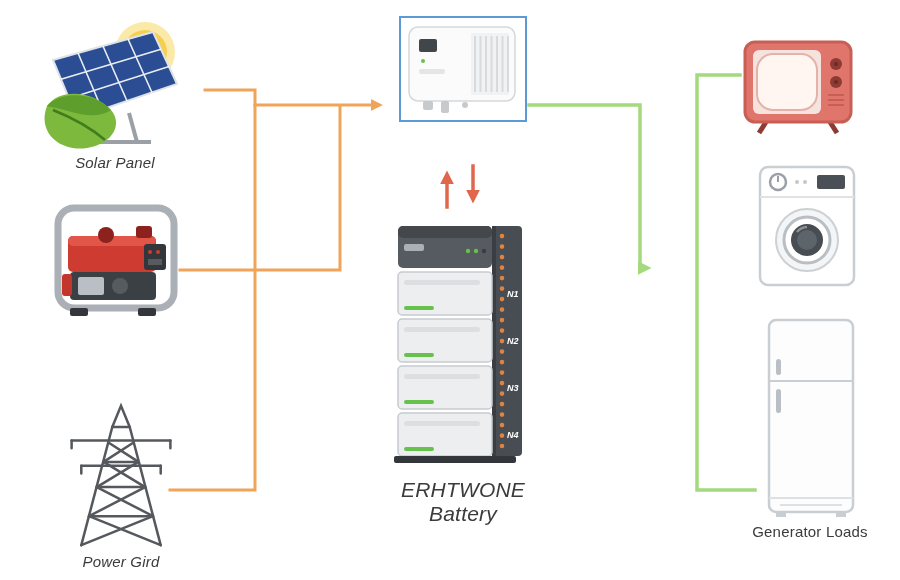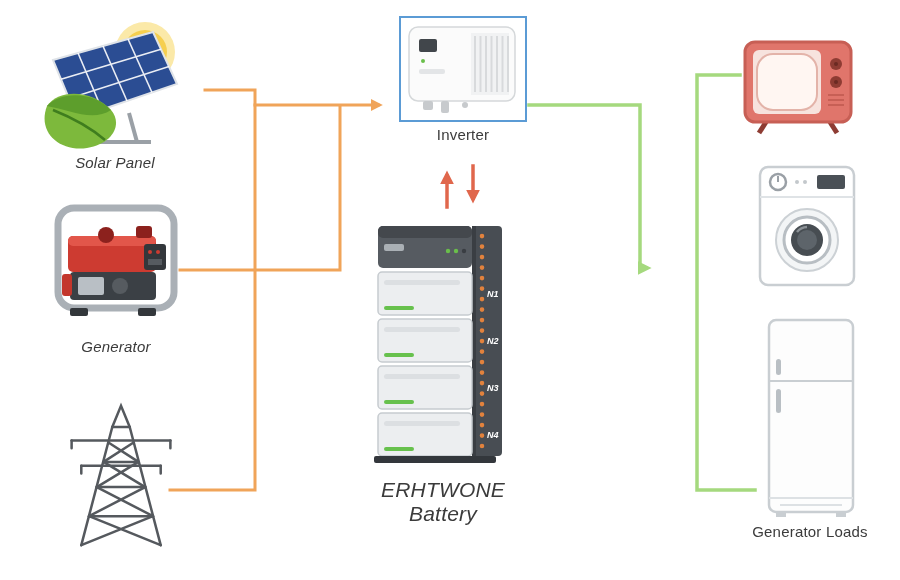--- a/index.html
+++ b/index.html
@@ -91,21 +91,20 @@
       <circle cx="104" cy="50" r="2" fill="#cd3b31"></circle>
       <circle cx="112" cy="50" r="2" fill="#cd3b31"></circle>
       <rect x="102" y="57" width="14" height="6" fill="#565b60"></rect>
       <rect x="24" y="70" width="86" height="28" rx="4" fill="#3b4045"></rect>
       <rect x="32" y="75" width="26" height="18" rx="2" fill="#b9bfc5"></rect>
       <circle cx="74" cy="84" r="8" fill="#565b60"></circle>
       <rect x="16" y="72" width="10" height="22" rx="3" fill="#c3362c"></rect>
       <rect x="24" y="106" width="18" height="8" rx="2" fill="#33373b"></rect>
       <rect x="92" y="106" width="18" height="8" rx="2" fill="#33373b"></rect>
     </svg>
-    <div class="label" style="margin-top:10px;">Generator</div>
   </div>
 
   <div class="node" style="left:58px;top:398px;width:126px;">
     <svg width="126" height="153" viewBox="0 0 130 158">
       <g stroke="#55595e" stroke-width="2.6" fill="none" stroke-linecap="round">
         <path d="M56,30 L65,8 L74,30"></path>
         <path d="M56,30 H74"></path>
         <path d="M56,30 L24,152"></path>
         <path d="M74,30 L106,152"></path>
         <path d="M14,44 H116"></path>
@@ -114,20 +113,21 @@
         <path d="M24,70 V78 M106,70 V78"></path>
         <path d="M52,46 L83,66 M78,46 L47,66"></path>
         <path d="M47,66 H83"></path>
         <path d="M47,66 L90,92 M83,66 L40,92"></path>
         <path d="M40,92 H90"></path>
         <path d="M40,92 L98,122 M90,92 L32,122"></path>
         <path d="M32,122 H98"></path>
         <path d="M32,122 L106,152 M98,122 L24,152"></path>
       </g>
     </svg>
+    <div class="label" style="margin-top:2px;">Power Gird</div>
   </div>
 
   <div class="inverter-box">
     <svg width="112" height="92" viewBox="0 0 112 92">
       <rect x="2" y="4" width="106" height="74" rx="9" fill="#fbfbfb" stroke="#d5d8da" stroke-width="1.5"></rect>
       <rect x="64" y="10" width="38" height="62" fill="#f1f2f3"></rect>
       <g stroke="#d8dadc" stroke-width="2">
         <line x1="68" y1="13" x2="68" y2="69"></line>
         <line x1="73.5" y1="13" x2="73.5" y2="69"></line>
         <line x1="79" y1="13" x2="79" y2="69"></line>
@@ -137,23 +137,22 @@
         <line x1="101" y1="13" x2="101" y2="69"></line>
       </g>
       <rect x="12" y="16" width="18" height="13" rx="2" fill="#41464b"></rect>
       <circle cx="16" cy="38" r="2" fill="#6abf4b"></circle>
       <rect x="12" y="46" width="26" height="5" rx="2" fill="#e3e5e7"></rect>
       <rect x="16" y="78" width="10" height="9" rx="2" fill="#c7cacd"></rect>
       <rect x="34" y="78" width="8" height="12" rx="2" fill="#c7cacd"></rect>
       <circle cx="58" cy="82" r="3" fill="#c7cacd"></circle>
     </svg>
   </div>
-  <div class="label inverter-label">Inverter</div>
-
-  <div class="node" style="left:368px;top:220px;width:150px;">
+
+  <div class="node" style="left:388px;top:220px;width:150px;">
     <svg width="150" height="244" viewBox="0 0 150 244">
       <rect x="104" y="6" width="30" height="230" rx="4" fill="#484d53"></rect>
       <rect x="104" y="6" width="4" height="230" fill="#3a3e43"></rect>
       <line x1="114" y1="16" x2="114" y2="226" stroke="#e2823d" stroke-width="4.6" stroke-linecap="round" stroke-dasharray="0.1 10.4"></line>
       <rect x="10" y="6" width="94" height="42" rx="5" fill="#565b61"></rect>
       <rect x="10" y="6" width="94" height="12" rx="5" fill="#44484d"></rect>
       <rect x="16" y="24" width="20" height="7" rx="2" fill="#aab0b5"></rect>
       <circle cx="80" cy="31" r="2.2" fill="#6abf4b"></circle>
       <circle cx="88" cy="31" r="2.2" fill="#6abf4b"></circle>
       <circle cx="96" cy="31" r="2.2" fill="#3a3e43"></circle>

